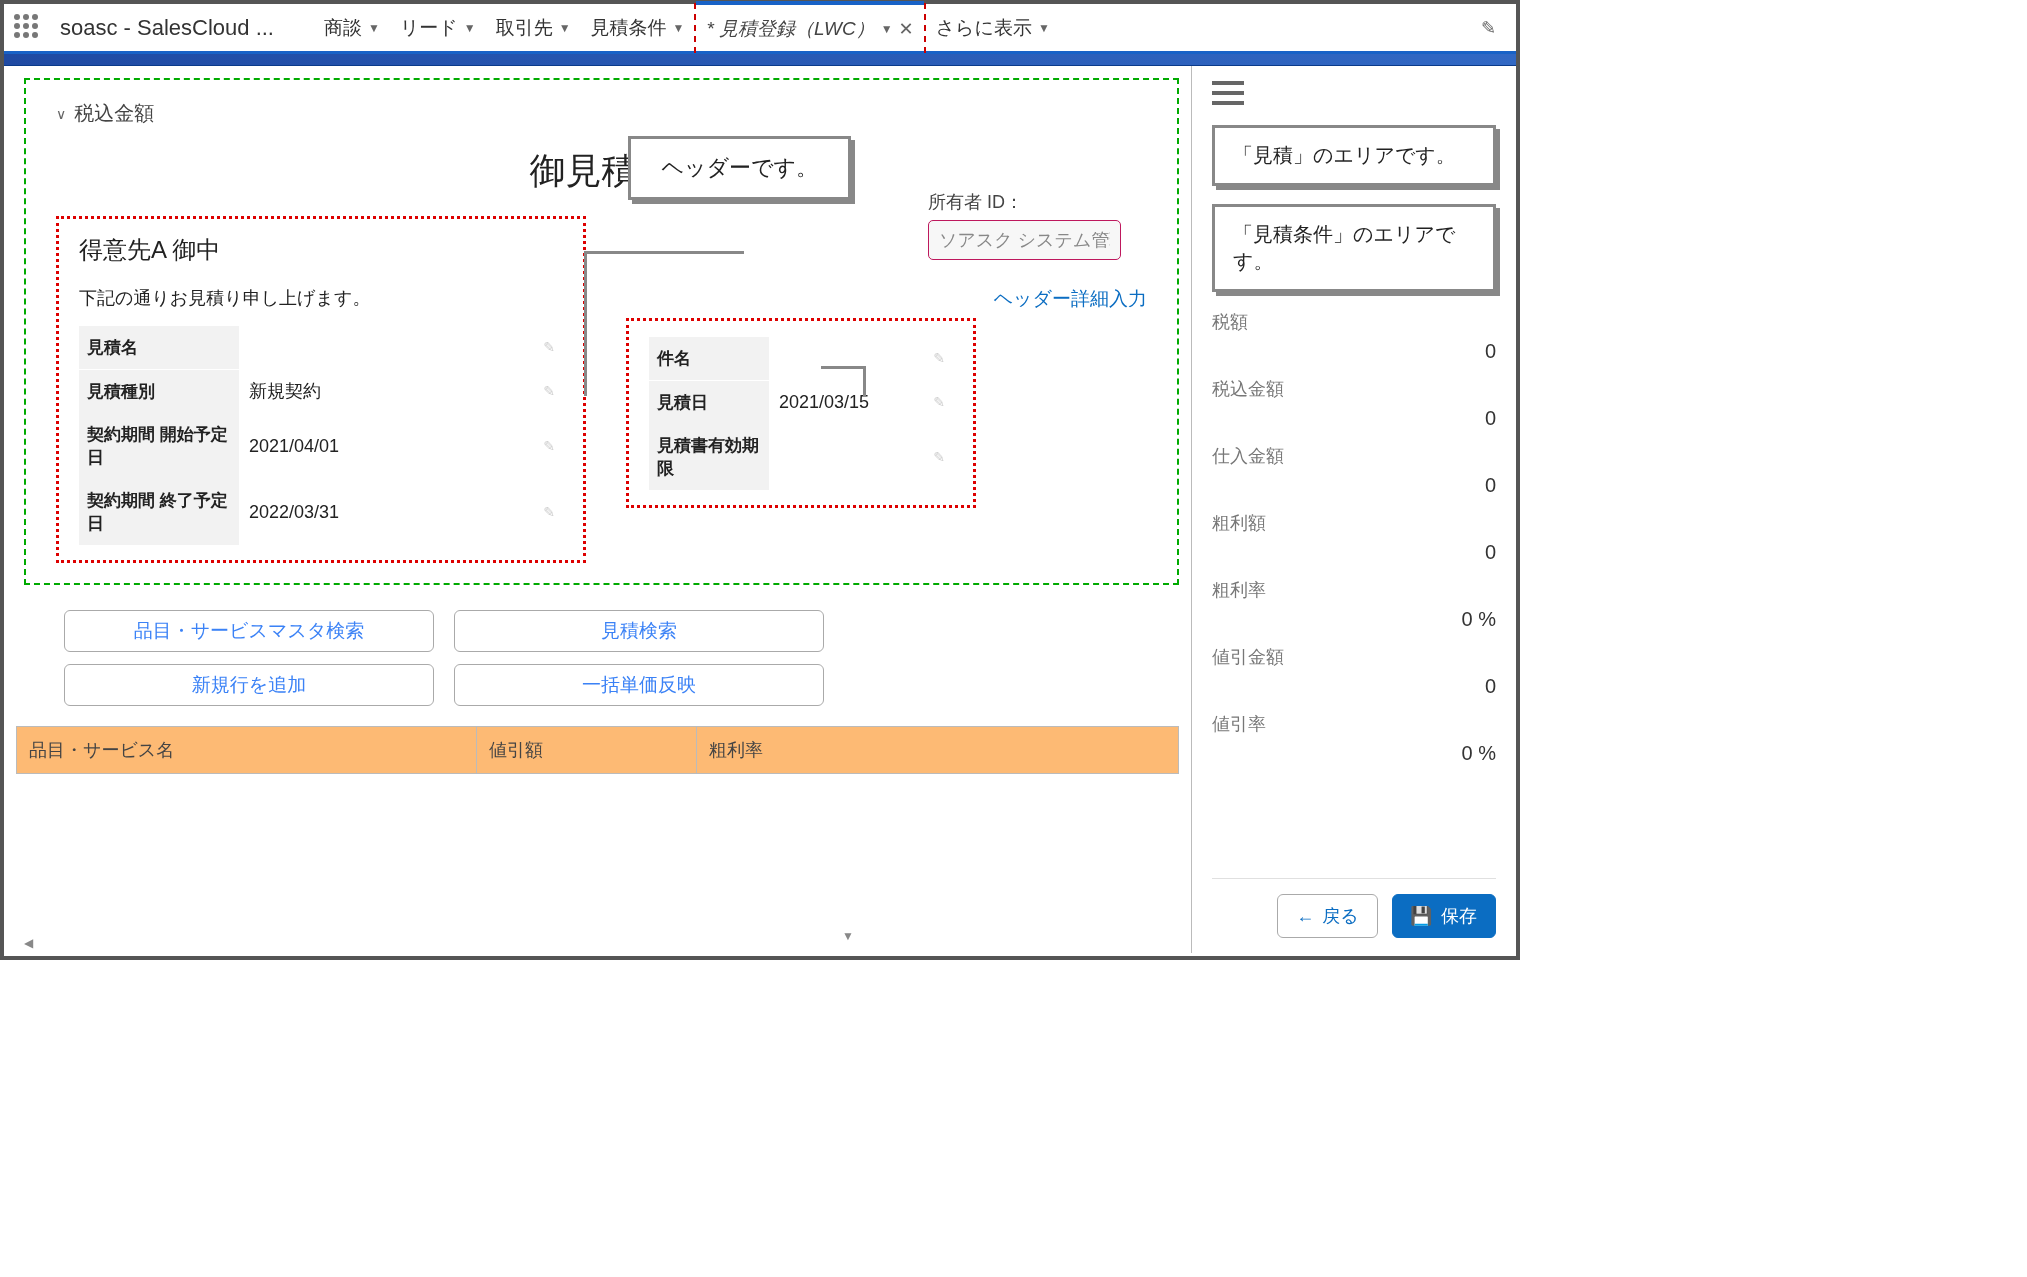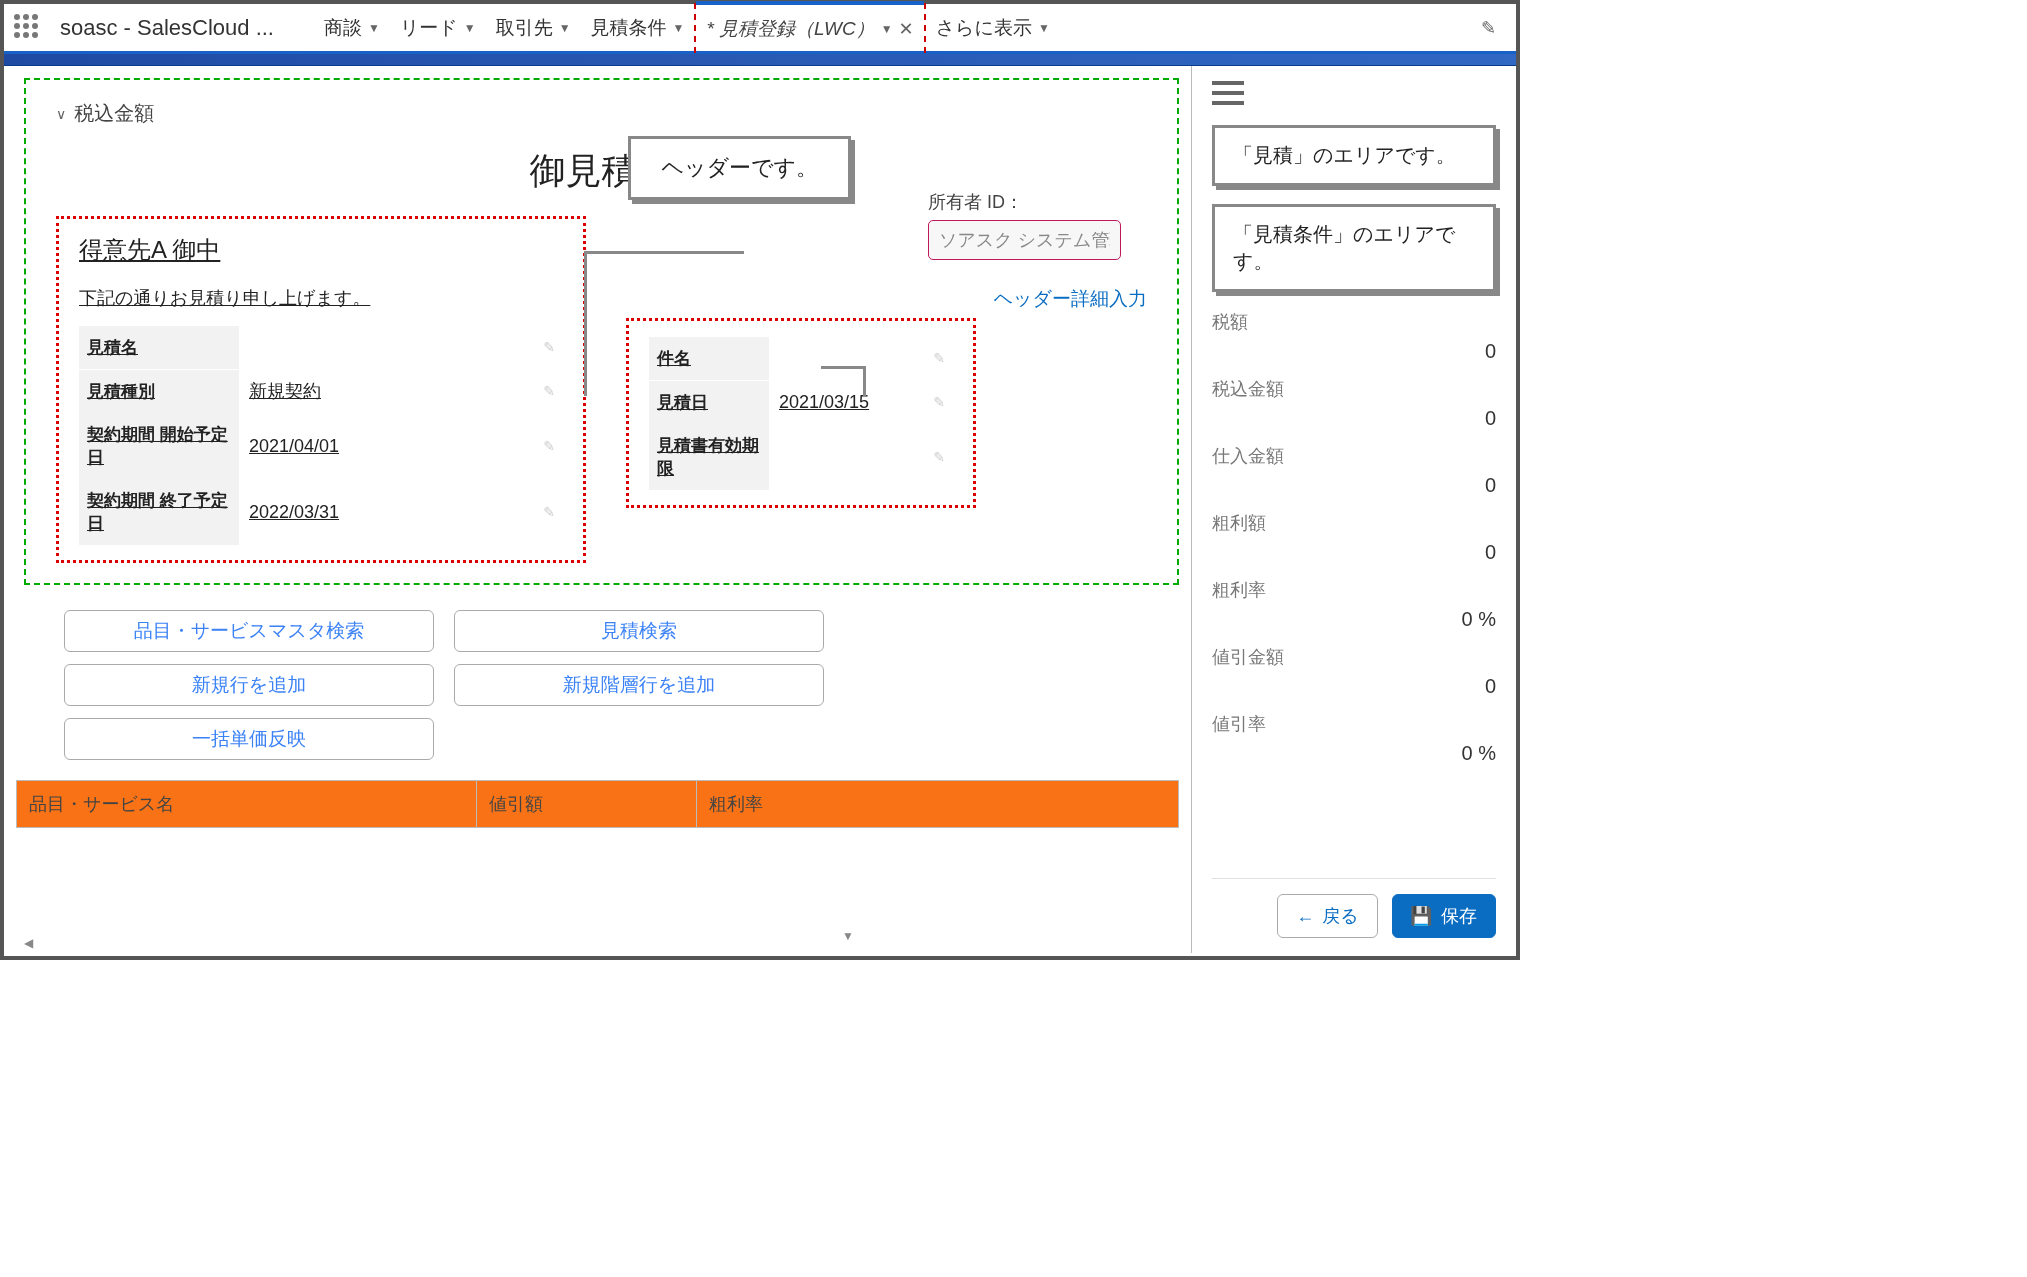--- a/index.html
+++ b/index.html
@@ -21,36 +21,36 @@
     .main { flex: 1; padding: 12px 12px 12px 20px; overflow: hidden; position: relative; }
     .header-box { border: 2px dashed #0a0; padding: 10px 30px 20px; position: relative; }
     .section-toggle { display: flex; align-items: center; gap: 8px; margin: 10px 0 20px; }
     .section-toggle .chev { font-size: 14px; color: #666; cursor: pointer; }
     .section-toggle .lbl { font-size: 20px; color: #444; }
     .big-title { text-align: center; font-size: 36px; margin-bottom: 20px; }
     .owner-area { position: absolute; right: 56px; top: 110px; text-align: left; }
     .owner-label { font-size: 18px; color: #444; margin-bottom: 6px; }
     .owner-input { width: 193px; height: 40px; border: 1px solid #be185d; border-radius: 5px; padding: 0 10px; font-size: 18px; color: #888; background: #f7f7f7; }
     .cols { display: flex; gap: 40px; margin-top: 10px; align-items: flex-start; }
-    .red-box { border: 3px dotted #d00; padding: 15px 20px; text-decoration: underline; }
+    .red-box { border: 3px dotted #d00; padding: 15px 20px; }
     .left-box { width: 530px; }
     .cust-title { font-size: 24px; margin-bottom: 20px; }
     .intro { font-size: 18px; margin-bottom: 15px; }
     .right-col { flex: 1; padding-top: 70px; }
     .header-link { text-align: right; color: #0b6dc2; font-size: 19px; margin-bottom: 6px; cursor: pointer; }
     .right-box { width: 350px; }
     .kv { display: flex; align-items: center; min-height: 44px; position: relative; }
     .kv .k { width: 160px; background: #f2f2f2; font-weight: bold; font-size: 17px; padding: 10px 8px; }
     .kv .v { flex: 1; font-size: 18px; padding-left: 10px; }
     .kv .pen { color: #ccc; font-size: 14px; position: absolute; right: 8px; cursor: pointer; }
     .right-box .kv .k { width: 120px; }
     .btn-grid { display: grid; grid-template-columns: repeat(2, 370px); gap: 12px 20px; margin: 25px 0 20px 40px; }
     .btn { height: 42px; border: 1px solid #aaa; border-radius: 6px; background: #fff; color: #3b82f6; font-size: 19px; cursor: pointer; }
     .tbl-head { display: flex; border: 1px solid #bbb; height: 48px; margin-left: -8px; }
-    .tbl-head > div { border-right: 1px solid #bbb; display: flex; align-items: center; padding: 0 12px; font-size: 18px; color: #444; background: #f97316; }
+    .tbl-head > div { border-right: 1px solid #bbb; display: flex; align-items: center; padding: 0 12px; font-size: 18px; color: #444; background: #fdba74; }
     .tbl-head > div:last-child { border-right: none; }
     .side { width: 325px; border-left: 1px solid #bbb; padding: 15px 20px; display: flex; flex-direction: column; position: relative; }
     .ham { width: 32px; height: 24px; display: flex; flex-direction: column; justify-content: space-between; cursor: pointer; margin-bottom: 20px; }
     .ham span { height: 4px; background: #666; }
     .callout { border: 3px solid #888; box-shadow: 4px 4px 0 #888; background: #fff; padding: 14px 18px; font-size: 20px; margin-bottom: 18px; }
     .metrics { flex: 1; }
     .metric { margin-bottom: 14px; }
     .metric .ml { font-size: 18px; color: #777; }
     .metric .mv { text-align: right; font-size: 20px; color: #333; margin-top: 6px; }
     .footer-btns { display: flex; gap: 14px; justify-content: flex-end; padding-top: 15px; border-top: 1px solid #e0e0e0; }
@@ -173,21 +173,20 @@
                 </div>
             </div>
           </div>
         </div>
       </div>
 
       <div class="btn-grid">
         <button class="btn">品目・サービスマスタ検索</button>
         <button class="btn">見積検索</button>
         <button class="btn">新規行を追加</button>
-        <button class="btn">新規階層行を追加</button>
         <button class="btn">一括単価反映</button>
       </div>
 
       <div class="tbl-head">
         <div style="width:460px">品目・サービス名</div>
         <div style="width:220px">値引額</div>
         <div style="flex:1">粗利率</div>
       </div>
 
       <div class="scroll-v">

